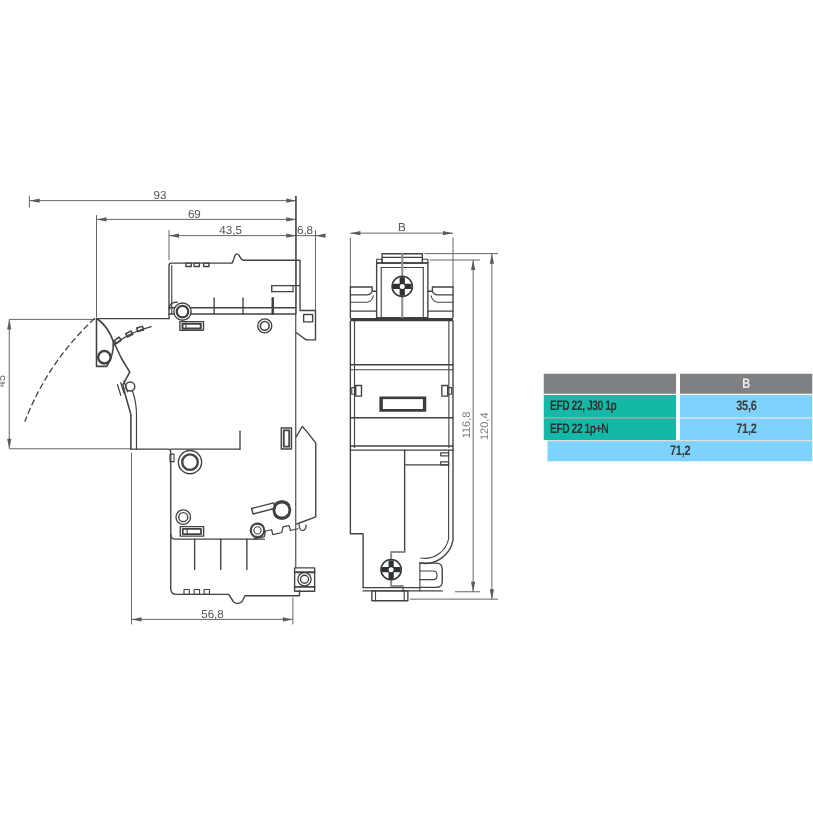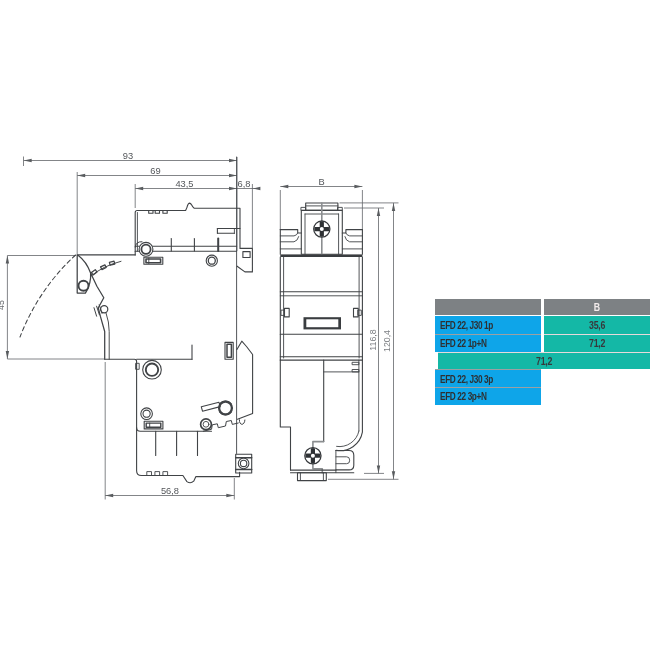--- a/index.html
+++ b/index.html
@@ -2,27 +2,27 @@
 <html><head>
 <meta charset="utf-8">
 <style>
   html,body{margin:0;padding:0;background:#ffffff;width:650px;height:650px;overflow:hidden;}
   #page{position:relative;width:650px;height:558px;font-family:"Liberation Sans",sans-serif;-webkit-font-smoothing:antialiased;}
   svg{position:absolute;left:0;top:0;}
   .dimtxt{font-family:"Liberation Sans",sans-serif;font-size:9.3px;fill:#53565a;}
   
   .tbl{position:absolute;left:435px;top:298.5px;width:215px;}
   .trow{display:flex;}
-  .c1{width:106.3px;background:#0ea5e9;color:#2e3032;font-weight:bold;font-size:11px;
+  .c1{width:106.3px;background:#14b8a6;color:#2e3032;font-weight:bold;font-size:11px;
       padding-left:4.5px;box-sizing:border-box;display:flex;align-items:center;
       letter-spacing:-0.5px;}
   .c1 span{display:inline-block;transform:scaleX(0.75);transform-origin:0 50%;white-space:nowrap;}
   .c2 span{display:inline-block;transform:scaleX(0.8);transform-origin:50% 50%;letter-spacing:-0.3px;}
   .gap{width:2.6px;background:#ffffff;}
-  .c2{flex:1;background:#14b8a6;color:#37393c;font-weight:bold;font-size:11px;
+  .c2{flex:1;background:#7dd3fc;color:#37393c;font-weight:bold;font-size:11px;
       display:flex;align-items:center;justify-content:center;}
   .hdr{height:16.5px;}
   .hdr .c1{background:#7d8184;}
   .hdr .c2{background:#7d8184;color:#f3ecec;}
   .dr{height:17.7px;}
   .dr2 .c1{border-top:1px solid #9da0a2;}
   .dr2 .c2{border-top:1px solid #e6dadb;}
   .sep{height:1.2px;background:#ffffff;}
 </style>
 </head>
@@ -303,25 +303,19 @@
           <span>71,2</span>
         </div>
       </div>
   <div class="trow dr dr2">
         <div class="gap"></div>
         <div class="c2">
           <span>71,2</span>
         </div>
       </div>
   <div class="trow dr dr2">
-        <div class="c1">
-          <span>EFD 22, J30 3p</span>
-        </div>
         <div class="gap"></div>
       </div>
   <div class="trow dr dr2">
-        <div class="c1">
-          <span>EFD 22 3p+N</span>
-        </div>
         <div class="gap"></div>
       </div>
 </div>
 </div>
 
 </body></html>

